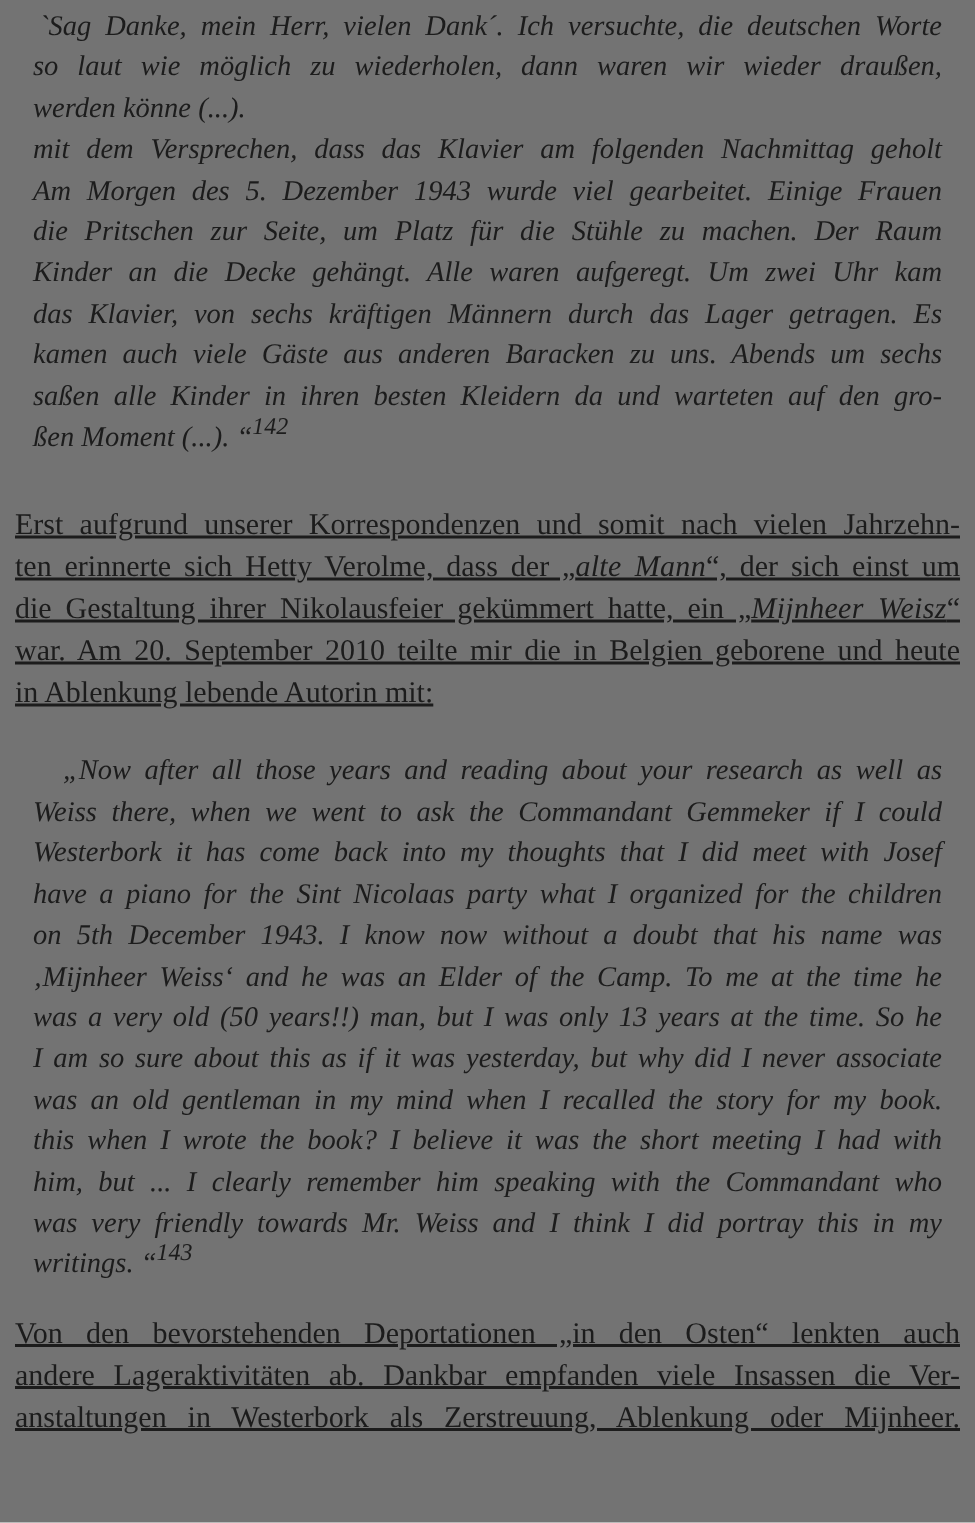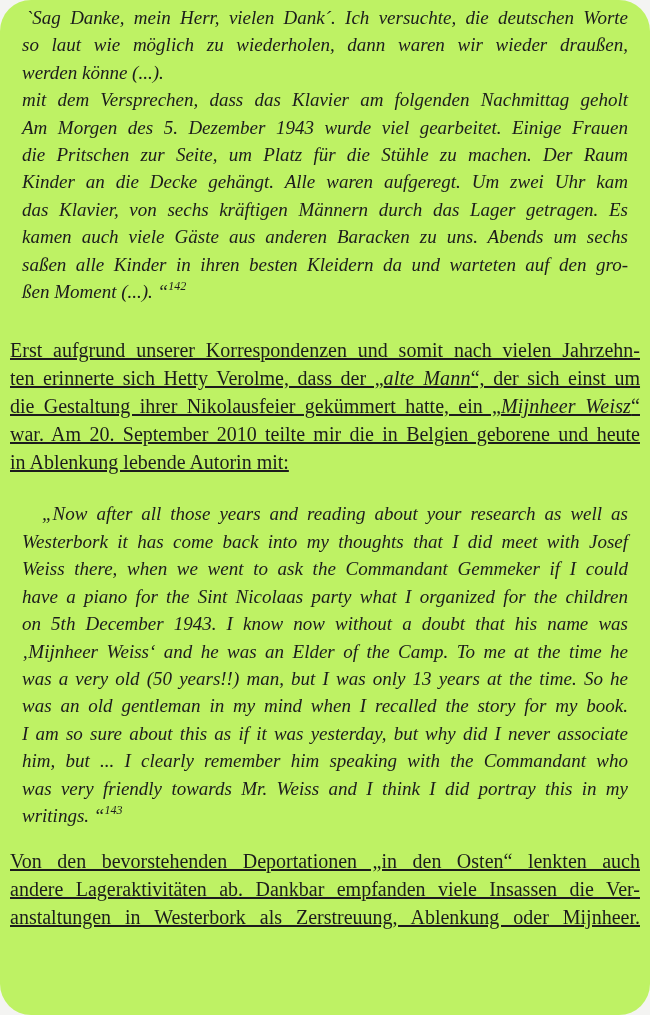--- a/index.html
+++ b/index.html
@@ -49,31 +49,31 @@
     white-space: normal;
   }
   .line.short {
     text-align: left;
     text-align-last: left;
   }
   em { font-style: italic; }
   .roman em { letter-spacing: 0.2px; }
 
   sup {
-    font-size: 12px;
+    font-size: 16px;
     line-height: 0;
     position: relative;
     top: -1px;
     vertical-align: super;
   }
 </style>
 </head>
 <body>
 
-<main id="page" data-name="book-page" style="background: #bef264; color: rgb(28, 28, 28); border-radius: 31px;">
+<main id="page" data-name="book-page" style="background: #737373; color: rgb(28, 28, 28);">
     <div class="block italic-quote" data-name="german-quote-block">
       <div class="line" data-name="text-line" style="text-indent: 4px;"><span data-name="text-segment">`Sag Danke, mein Herr, vielen Dank´. Ich versuchte, die deutschen Worte</span></div>
       <div class="line" data-name="text-line"><span data-name="text-segment">so laut wie möglich zu wiederholen, dann waren wir wieder draußen,</span></div>
       <div class="line short" data-name="text-line"><span data-name="text-segment">werden könne (...).</span></div>
       <div class="line" data-name="text-line"><span data-name="text-segment">mit dem Versprechen, dass das Klavier am folgenden Nachmittag geholt</span></div>
       <div class="line" data-name="text-line"><span data-name="text-segment">Am Morgen des 5. Dezember 1943 wurde viel gearbeitet. Einige Frauen</span></div>
       <div class="line" data-name="text-line"><span data-name="text-segment">die Pritschen zur Seite, um Platz für die Stühle zu machen. Der Raum</span></div>
       <div class="line" data-name="text-line"><span data-name="text-segment">Kinder an die Decke gehängt. Alle waren aufgeregt. Um zwei Uhr kam</span></div>
       <div class="line" data-name="text-line"><span data-name="text-segment">das Klavier, von sechs kräftigen Männern durch das Lager getragen. Es</span></div>
       <div class="line" data-name="text-line"><span data-name="text-segment">kamen auch viele Gäste aus anderen Baracken zu uns. Abends um sechs</span></div>
@@ -82,28 +82,29 @@
     </div>
     <div class="block roman" data-name="narrative-paragraph">
       <div class="line" data-name="text-line"><span data-name="text-segment">Erst aufgrund unserer Korrespondenzen und somit nach vielen Jahrzehn-</span></div>
       <div class="line" data-name="text-line"><span data-name="text-segment">ten erinnerte sich Hetty Verolme, dass der „</span><em data-name="emphasized-term">alte Mann</em><span data-name="text-segment">“, der sich einst um</span></div>
       <div class="line" data-name="text-line"><span data-name="text-segment">die Gestaltung ihrer Nikolausfeier gekümmert hatte, ein „</span><em data-name="emphasized-term">Mijnheer Weisz</em><span data-name="text-segment">“</span></div>
       <div class="line" data-name="text-line"><span data-name="text-segment">war. Am 20. September 2010 teilte mir die in Belgien geborene und heute</span></div>
       <div class="line short" data-name="text-line"><span data-name="text-segment">in Ablenkung lebende Autorin mit:</span></div>
     </div>
     <div class="block italic-quote" data-name="english-quote-block">
       <div class="line" data-name="text-line" style="text-indent: 8px; margin-left: 12px;"><span data-name="text-segment">„Now after all those years and reading about your research as well as</span></div>
+      <div class="line" data-name="text-line"><span data-name="text-segment">Weiss there, when we went to ask the Commandant Gemmeker if I could</span></div>
       <div class="line" data-name="text-line"><span data-name="text-segment">Westerbork it has come back into my thoughts that I did meet with Josef</span></div>
-      <div class="line" data-name="text-line"><span data-name="text-segment">Weiss there, when we went to ask the Commandant Gemmeker if I could</span></div>
       <div class="line" data-name="text-line"><span data-name="text-segment">have a piano for the Sint Nicolaas party what I organized for the children</span></div>
       <div class="line" data-name="text-line"><span data-name="text-segment">on 5th December 1943. I know now without a doubt that his name was</span></div>
       <div class="line" data-name="text-line"><span data-name="text-segment">‚Mijnheer Weiss‘ and he was an Elder of the Camp. To me at the time he</span></div>
       <div class="line" data-name="text-line"><span data-name="text-segment">was a very old (50 years!!) man, but I was only 13 years at the time. So he</span></div>
+      <div class="line" data-name="text-line"><span data-name="text-segment">I am so sure about this as if it was yesterday, but why did I never associate</span></div>
       <div class="line" data-name="text-line"><span data-name="text-segment">was an old gentleman in my mind when I recalled the story for my book.</span></div>
-      <div class="line" data-name="text-line"><span data-name="text-segment">I am so sure about this as if it was yesterday, but why did I never associate</span></div>
+      <div class="line" data-name="text-line"><span data-name="text-segment">this when I wrote the book? I believe it was the short meeting I had with</span></div>
       <div class="line" data-name="text-line"><span data-name="text-segment">him, but ... I clearly remember him speaking with the Commandant who</span></div>
       <div class="line" data-name="text-line"><span data-name="text-segment">was very friendly towards Mr. Weiss and I think I did portray this in my</span></div>
       <div class="line short" data-name="text-line"><span data-name="text-segment">writings. “</span><sup data-name="footnote-marker">143</sup></div>
     </div>
     <div class="block roman" data-name="closing-paragraph">
       <div class="line" data-name="text-line"><span data-name="text-segment">Von den bevorstehenden Deportationen „in den Osten“ lenkten auch</span></div>
       <div class="line" data-name="text-line"><span data-name="text-segment">andere Lageraktivitäten ab. Dankbar empfanden viele Insassen die Ver-</span></div>
       <div class="line" data-name="text-line"><span data-name="text-segment">anstaltungen in Westerbork als Zerstreuung, Ablenkung oder Mijnheer.</span></div>
     </div>
   </main>

